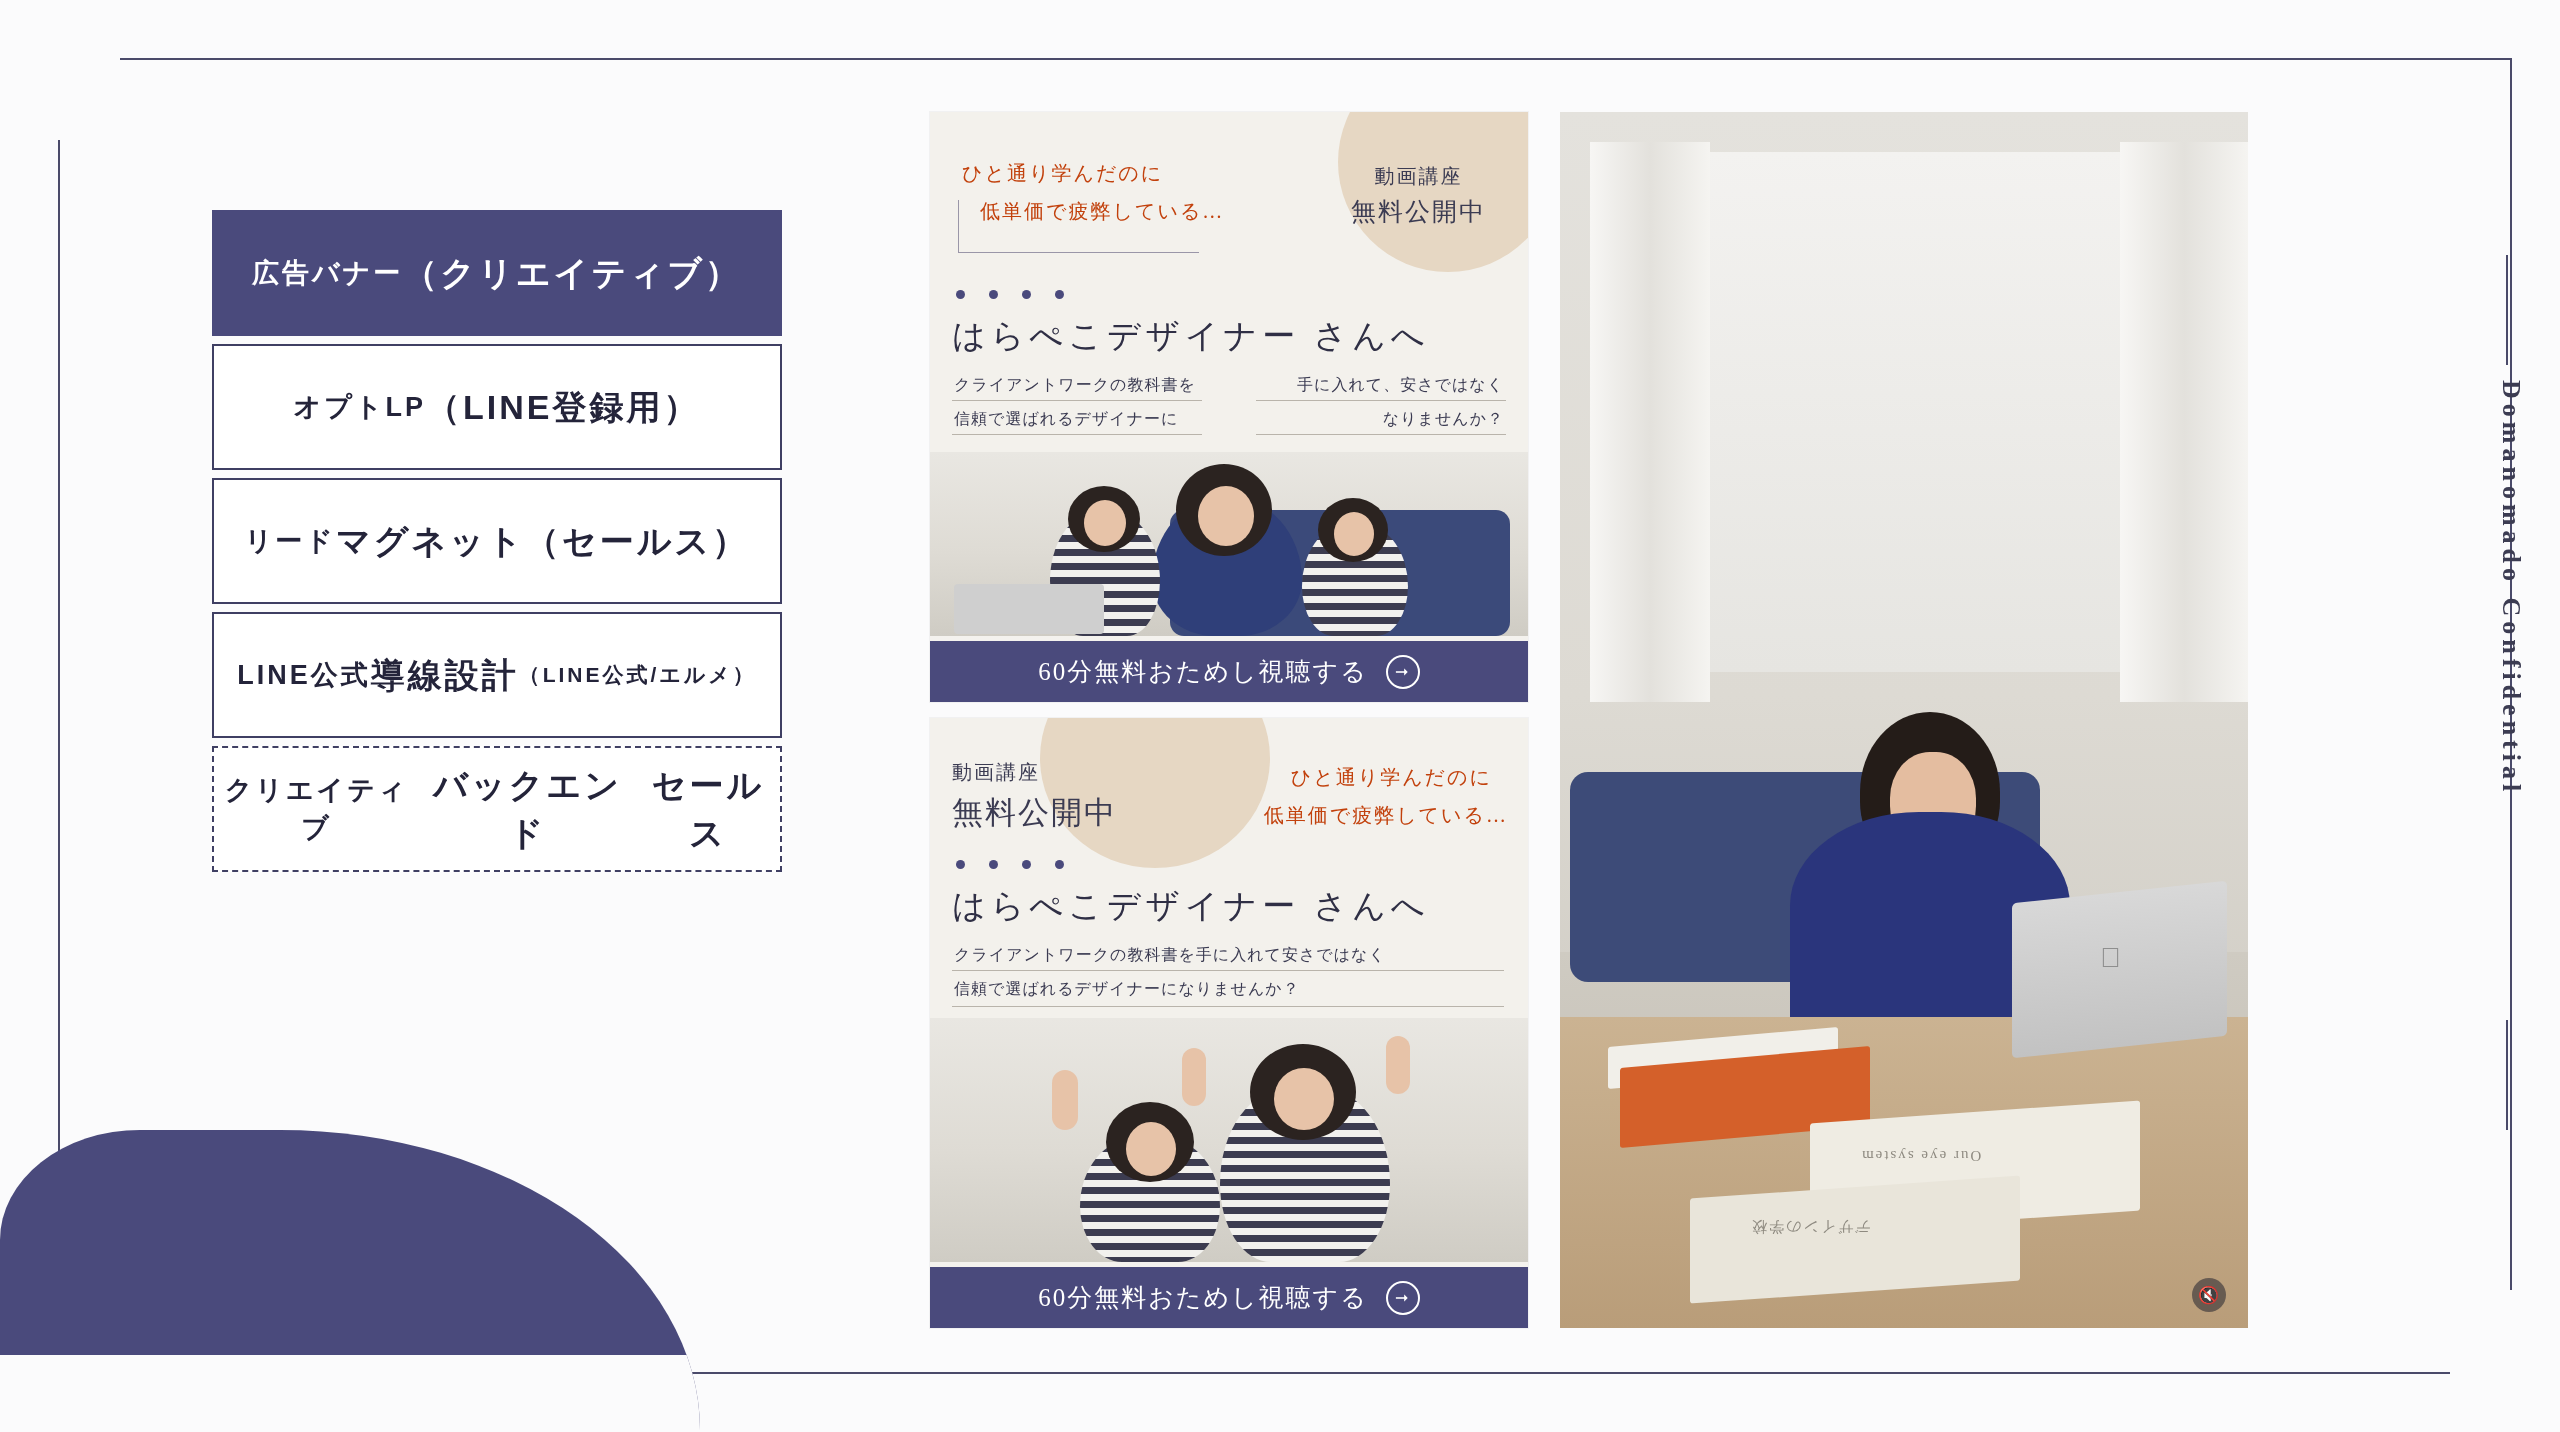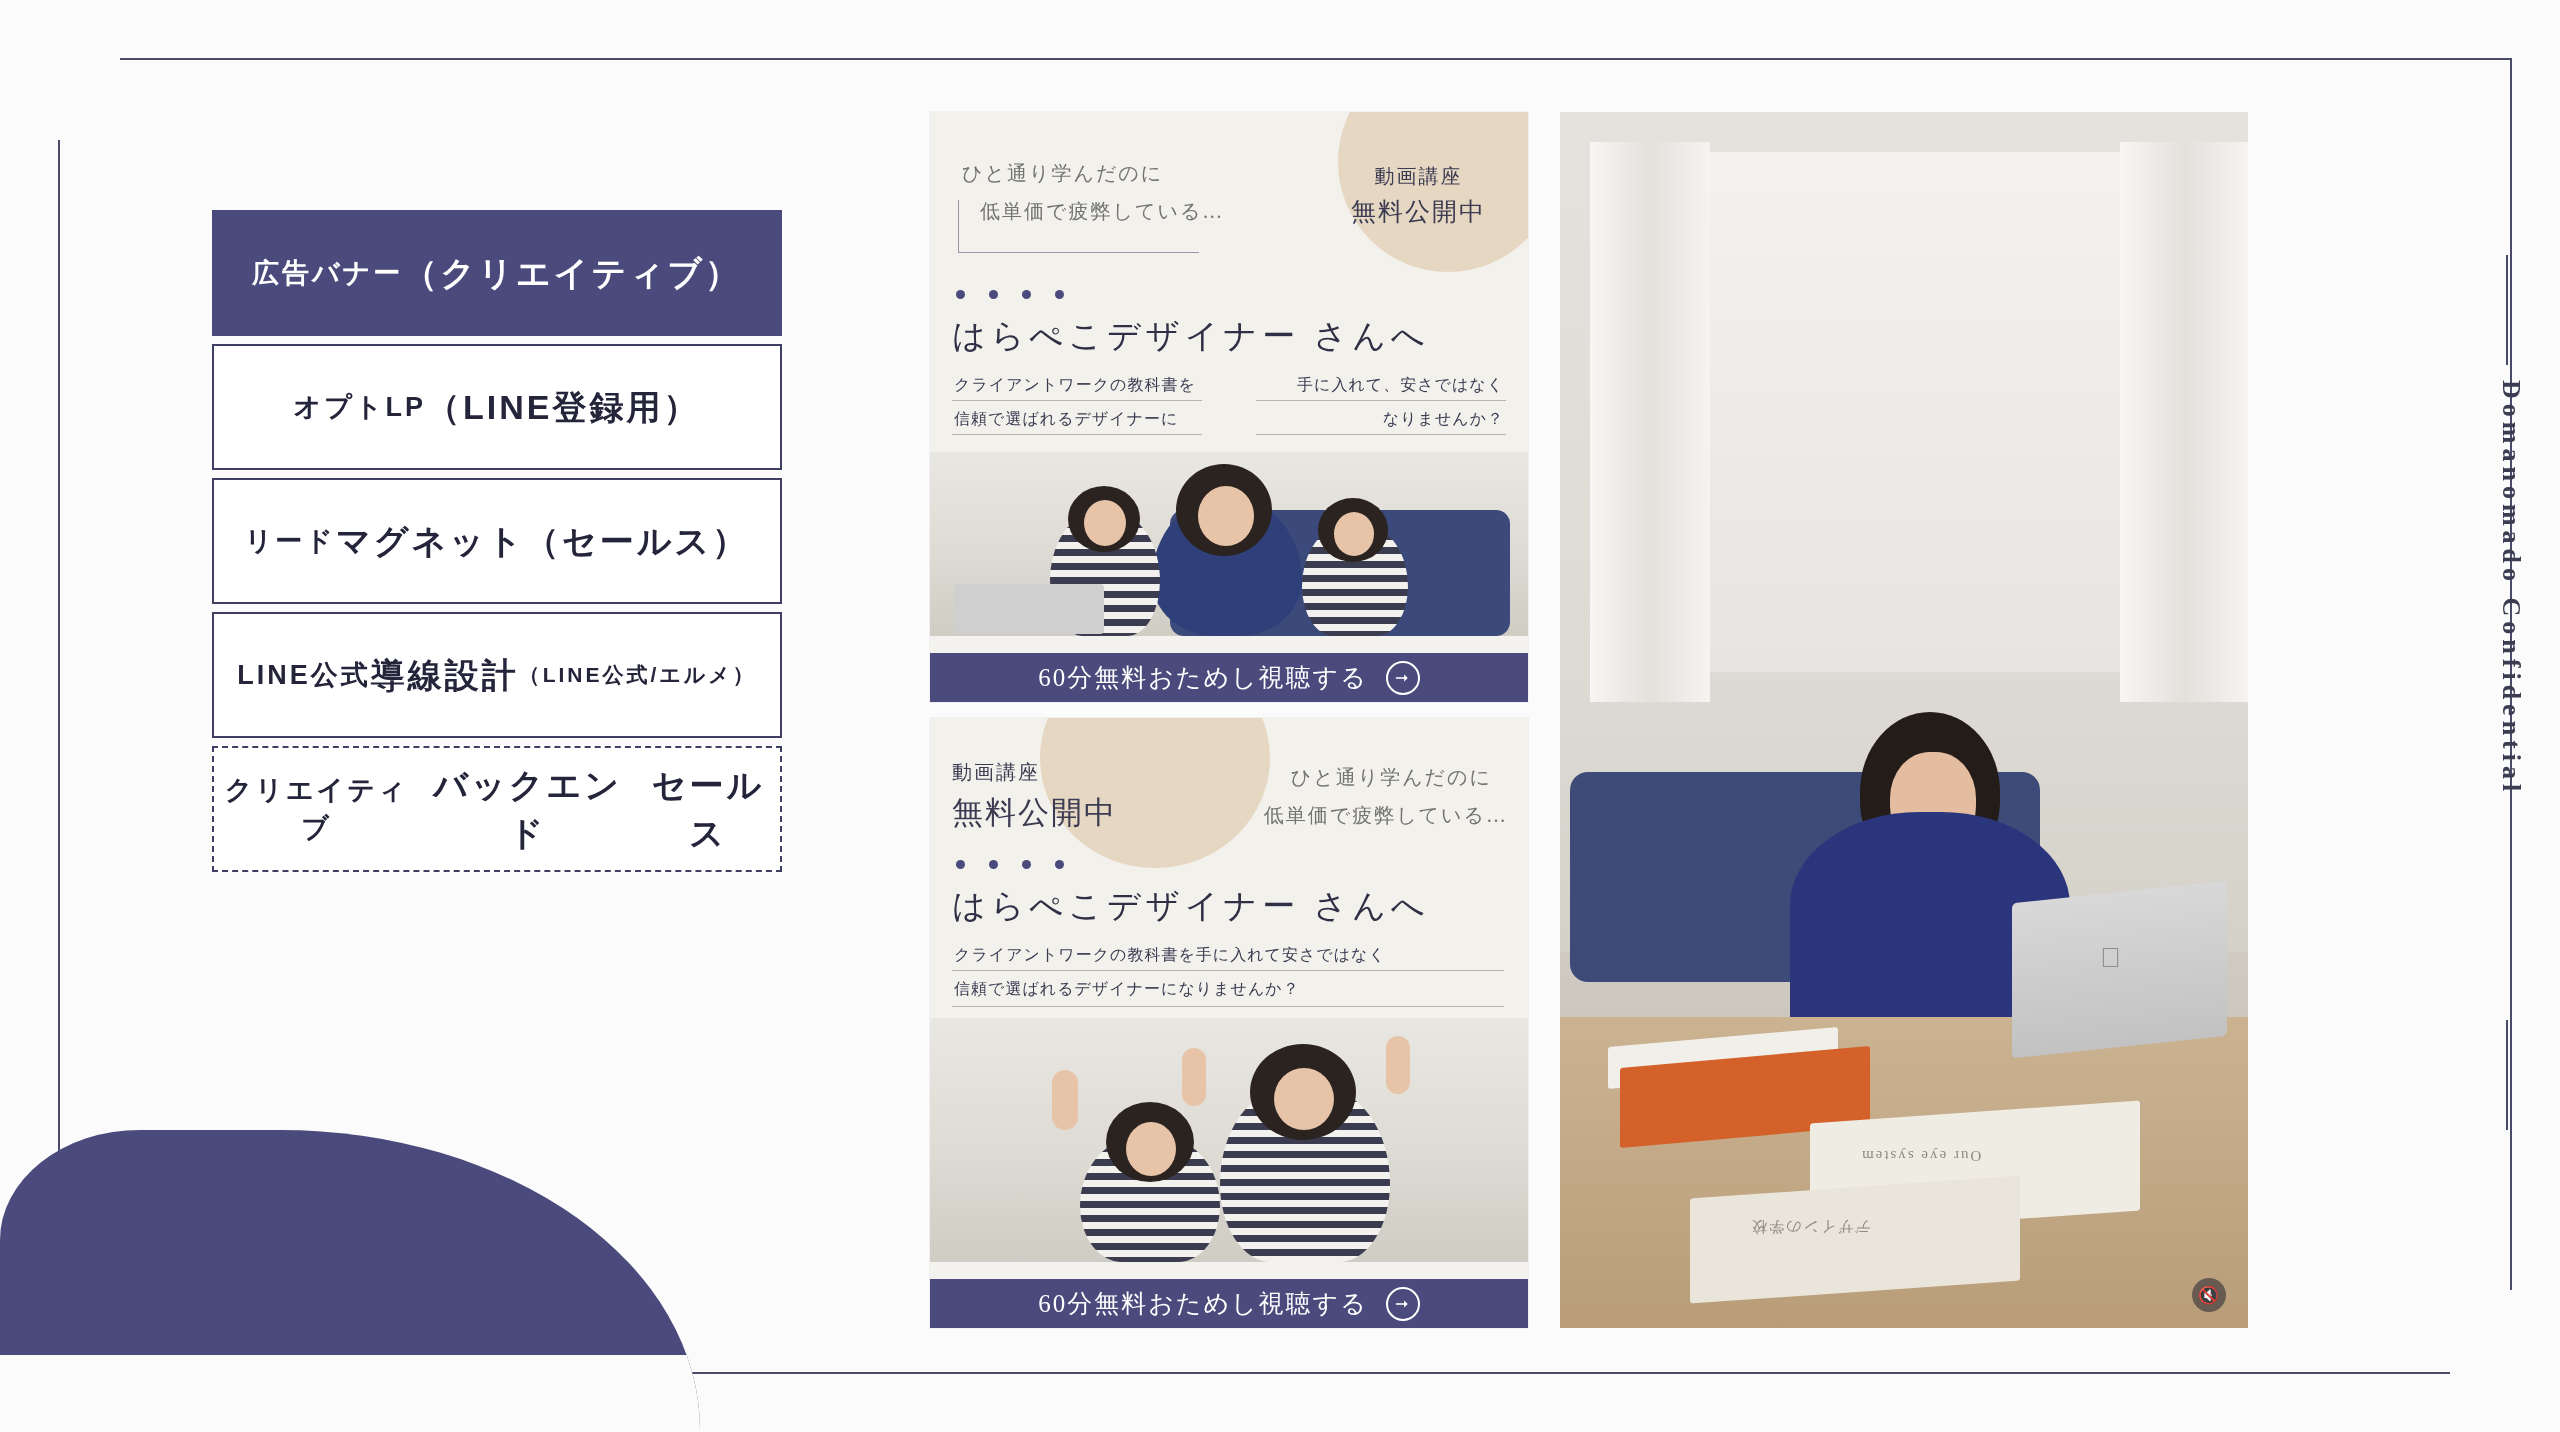--- a/index.html
+++ b/index.html
@@ -146,21 +146,21 @@
     position: relative;
     width: 100%;
     height: calc(100% - 66px);
     background: #f3f1ec;
     overflow: hidden;
   }
   .cr-cta {
     position: absolute;
     left: 0; bottom: 0;
     width: 100%;
-    height: 49px;
+    height: 61px;
     background: #4a4a7c;
     display: flex;
     align-items: center;
     justify-content: center;
     gap: 18px;
     color: #ffffff;
     font-size: 25px;
     letter-spacing: 2px;
     font-family: "Liberation Serif", "DejaVu Serif", serif;
   }
@@ -179,21 +179,21 @@
   .beige-circle {
     position: absolute;
     background: #e6d7c3;
     border-radius: 50%;
   }
   .cr-headline-small {
     position: absolute;
     font-family: "Liberation Serif", "DejaVu Serif", serif;
     font-size: 20px;
     letter-spacing: 2px;
-    color: #737373;
+    color: #c2410c;
     line-height: 1.9;
     white-space: nowrap;
   }
   .cr-badge {
     position: absolute;
     font-family: "Liberation Serif", "DejaVu Serif", serif;
     color: #3b3b52;
     text-align: center;
     line-height: 1.6;
     letter-spacing: 2px;

